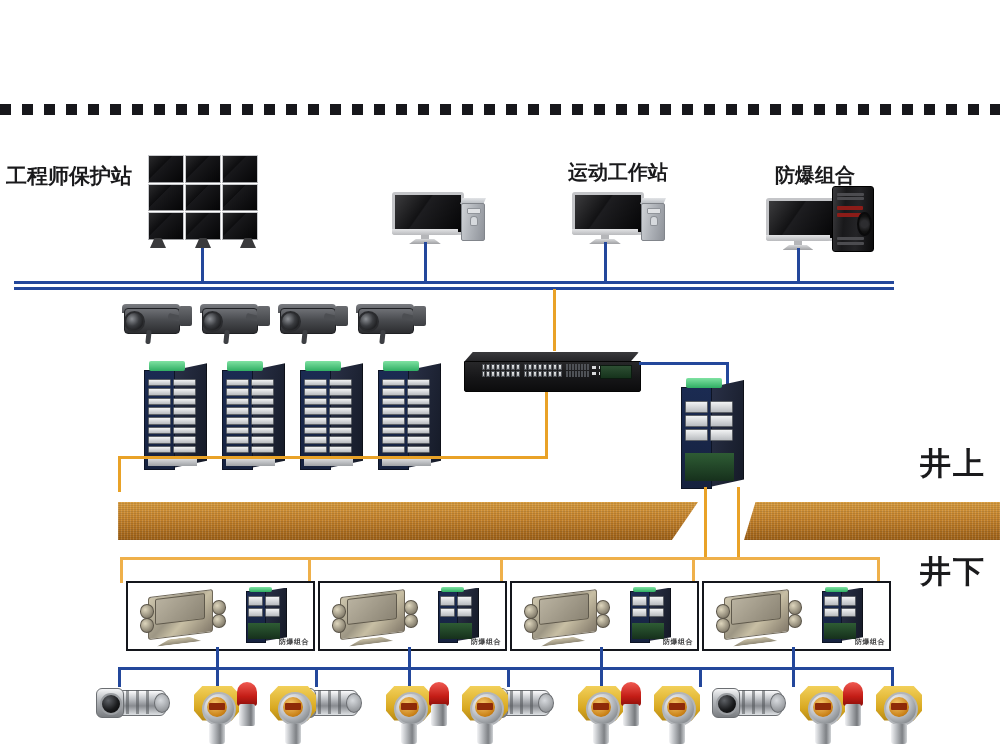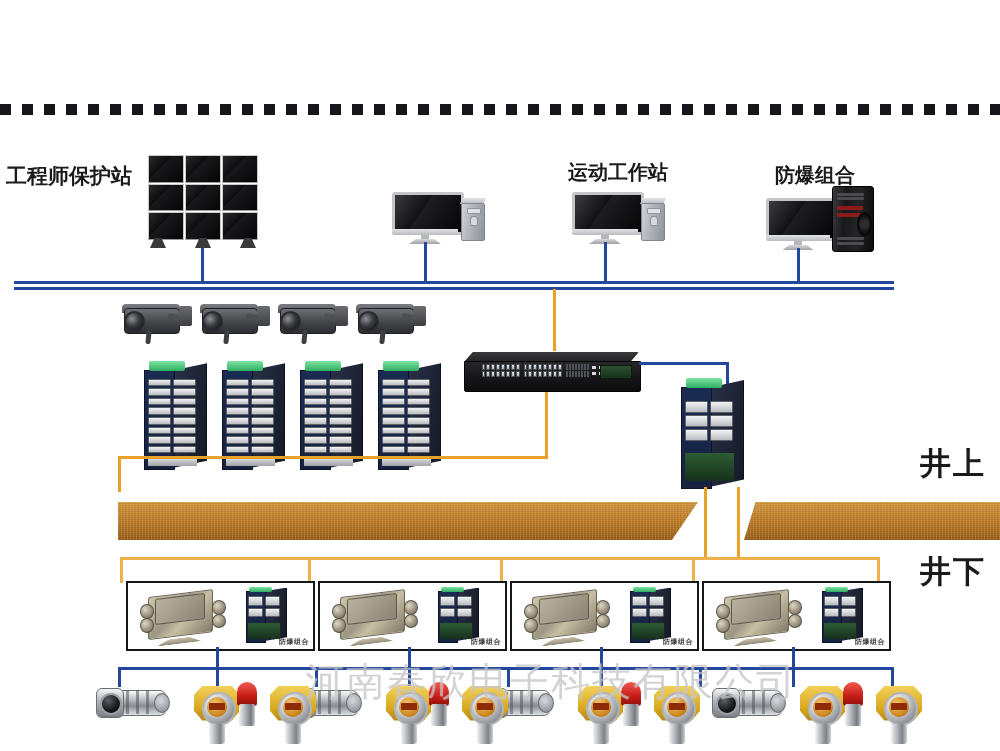--- a/index.html
+++ b/index.html
@@ -783,15 +783,14 @@
       <div class="body"></div>
   </div>
   <div class="gasdet" style="left:876px;top:686px;">
     <div class="star"></div>
       <div class="ring"></div>
       <div class="dial"></div>
       <div class="lcd"></div>
       <div class="stem"></div>
   </div>
 
-  <div class="wm-company">河南春欣电子科技有限公司</div>
 
 </div>
 
 </body></html>

